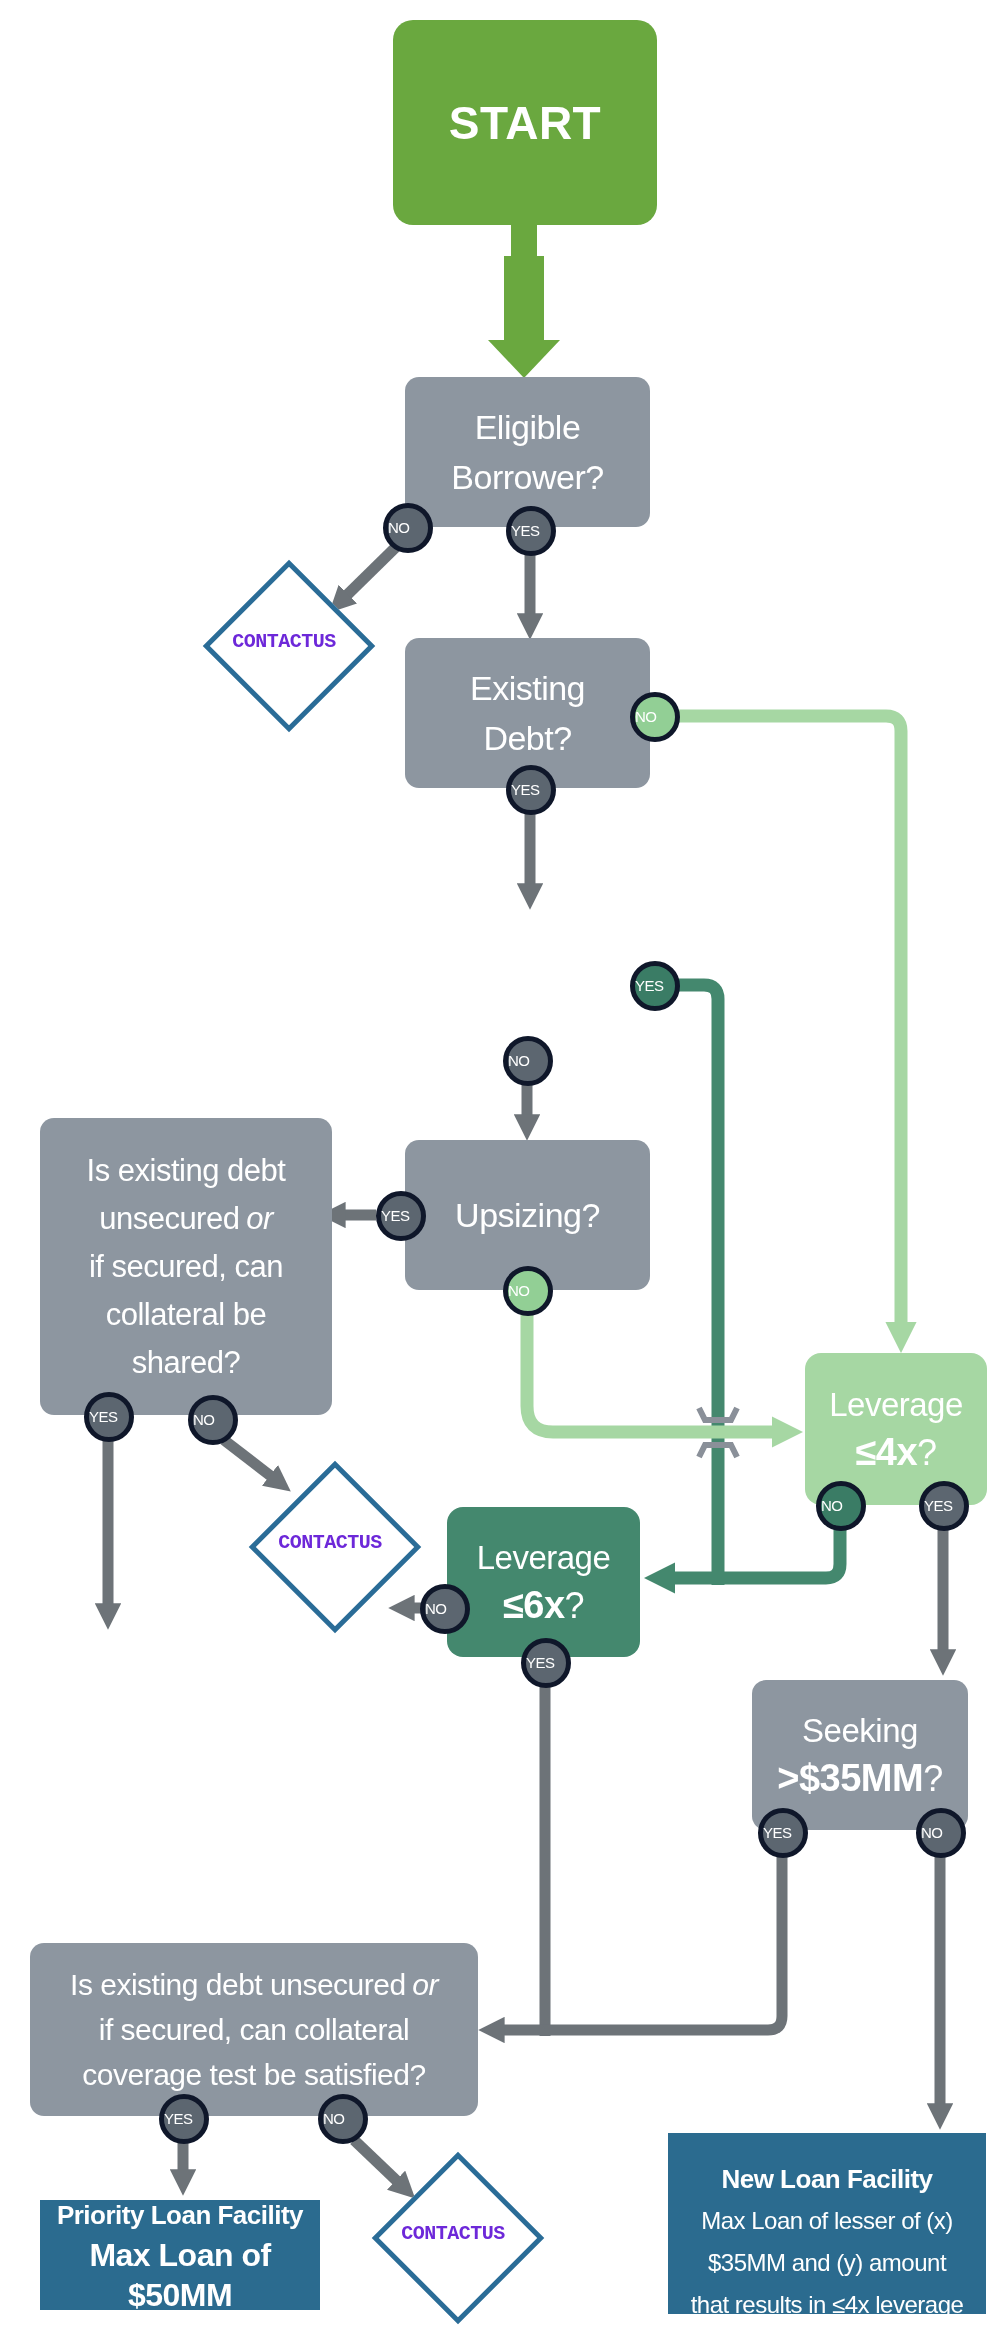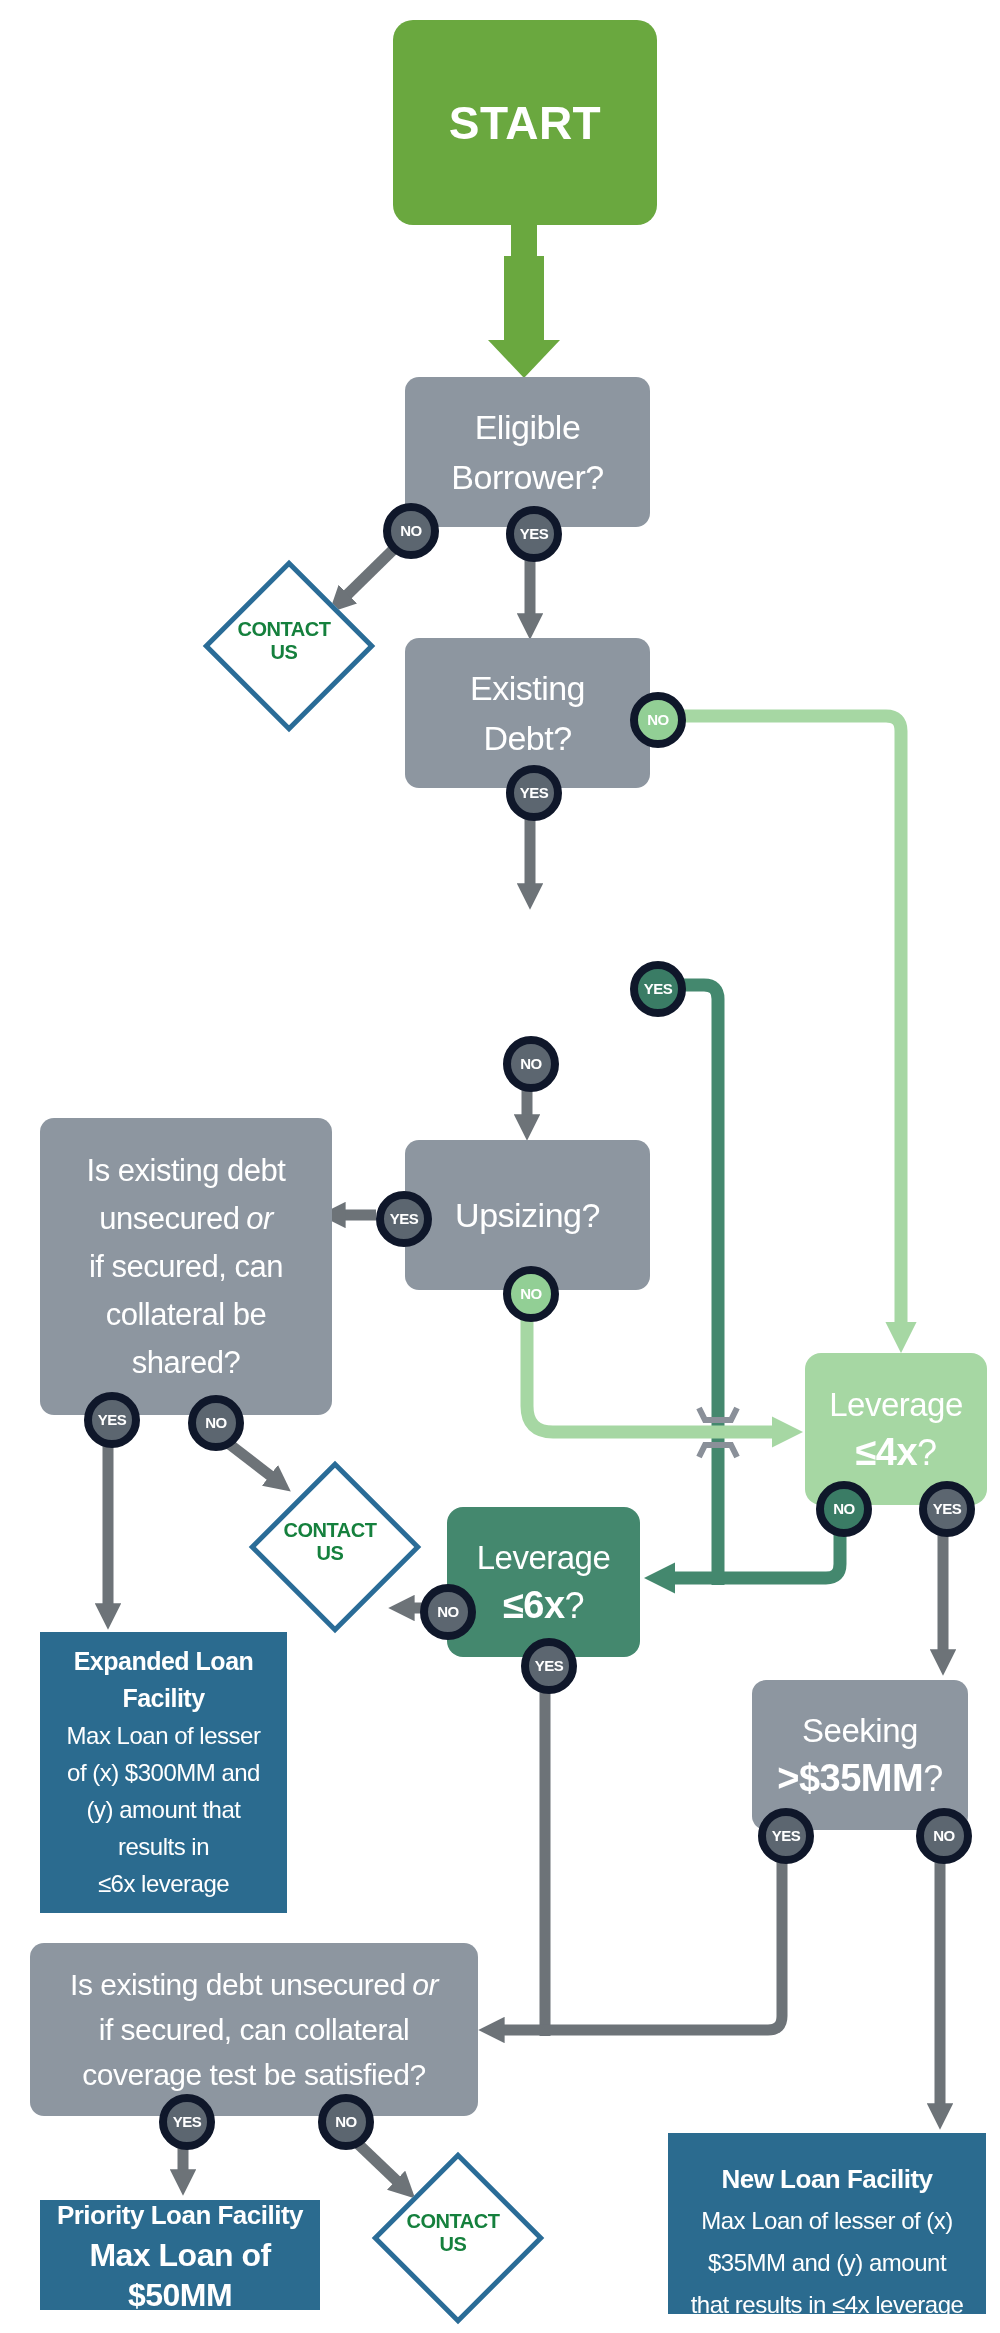--- a/index.html
+++ b/index.html
@@ -14,32 +14,32 @@
   .tealbox{background:#44886e;border-radius:16px;}
   .startbox{background:#6aa83f;border-radius:20px;}
   .start-label{font-weight:bold;font-size:46px;letter-spacing:0.5px;}
   .q34{font-size:34px;line-height:50px;font-weight:normal;}
   .q31{font-size:31px;line-height:48px;}
   .q30{font-size:30px;line-height:45px;}
   .lev1{font-size:33px;line-height:46px;}
   .lev2{font-size:36px;line-height:48px;}
   .lev2 .b{font-weight:bold;font-size:38px;}
   .it{font-style:italic;margin-left:0.22em;}
-  .badge{position:absolute;width:40px;height:40px;border-radius:50%;border:8px solid #0f172a;
-         color:#fff;font-weight:bold;font-size:15px;line-height:40px;text-align:center;
+  .badge{position:absolute;width:40px;height:40px;border-radius:50%;border:5px solid #0f172a;
+         color:#fff;font-weight:normal;font-size:15px;line-height:40px;text-align:left;
          z-index:3;letter-spacing:-0.5px;}
   .bdark{background:#5c6670;}
   .blg{background:#92cf95;}
   .bteal{background:#3a7c65;}
   .diamond{position:absolute;width:160px;height:160px;z-index:2;}
   .diamond .rot{position:absolute;left:50%;top:50%;width:112px;height:112px;margin:-56px 0 0 -56px;
                 background:#fff;border:5px solid #2a6c97;transform:rotate(45deg);}
-  .diamond .dtext{position:absolute;left:0;top:0;width:100%;height:100%;display:flex;flex-direction:column;
-                  align-items:center;justify-content:center;color:#15803d;font-weight:bold;
-                  font-size:20px;line-height:1.15;}
+  .diamond .dtext{position:absolute;left:0;top:0;width:100%;height:100%;display:flex;flex-direction:row;
+                  align-items:center;justify-content:center;color:#6d28d9;font-weight:bold;
+                  font-size:20px;line-height:1.15;font-family:Liberation Mono, monospace;}
   .exp-t{font-size:25px;line-height:37px;font-weight:bold;}
   .exp-b{font-size:24px;line-height:37px;}
   .pri-t{font-size:26px;line-height:40px;font-weight:bold;}
   .pri-b{font-size:32px;line-height:40px;font-weight:bold;}
   .new-t{font-size:26px;line-height:42px;font-weight:bold;margin-top:37px;}
   .new-b{font-size:24px;line-height:42px;}
 </style>
 </head>
 <body>
 
@@ -138,29 +138,20 @@
     <div class="lev1">Seeking</div>
     <div class="lev2"><span class="b">&gt;$35MM</span><span>?</span></div>
   </div>
 
   <div class="box gray q30" style="left:30px;top:1943px;width:448px;height:173px">
     <div><span>Is existing debt unsecured</span><span class="it">or</span></div>
     <div>if secured, can collateral</div>
     <div>coverage test be satisfied?</div>
   </div>
 
-  <div class="box blue" style="left:40px;top:1632px;width:247px;height:281px">
-    <div class="exp-t">Expanded Loan</div>
-    <div class="exp-t">Facility</div>
-    <div class="exp-b">Max Loan of lesser</div>
-    <div class="exp-b">of (x) $300MM and</div>
-    <div class="exp-b">(y) amount that</div>
-    <div class="exp-b">results in</div>
-    <div class="exp-b">≤6x leverage</div>
-  </div>
 
   <div class="box blue" style="left:40px;top:2200px;width:280px;height:110px">
     <div class="pri-t">Priority Loan Facility</div>
     <div class="pri-b">Max Loan of $50MM</div>
   </div>
 
   <div class="box blue" style="left:668px;top:2133px;width:318px;height:181px">
     <div class="new-t">New Loan Facility</div>
     <div class="new-b">Max Loan of lesser of (x)</div>
     <div class="new-b">$35MM and (y) amount</div>

